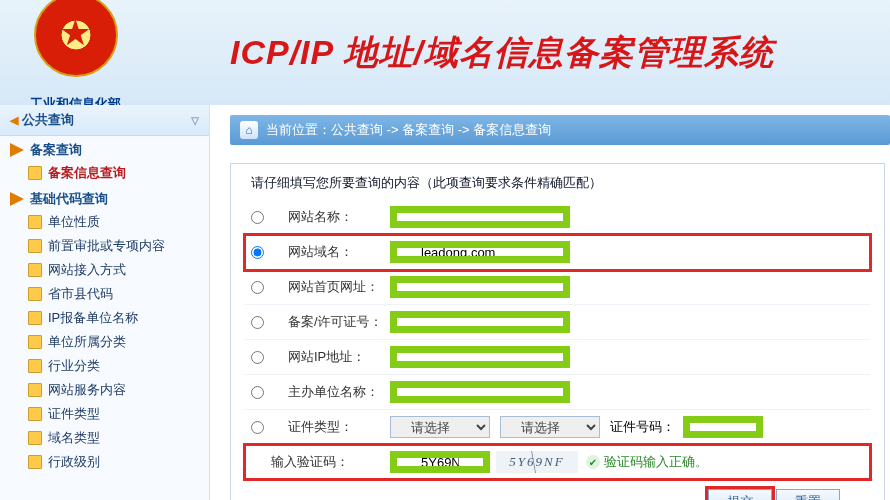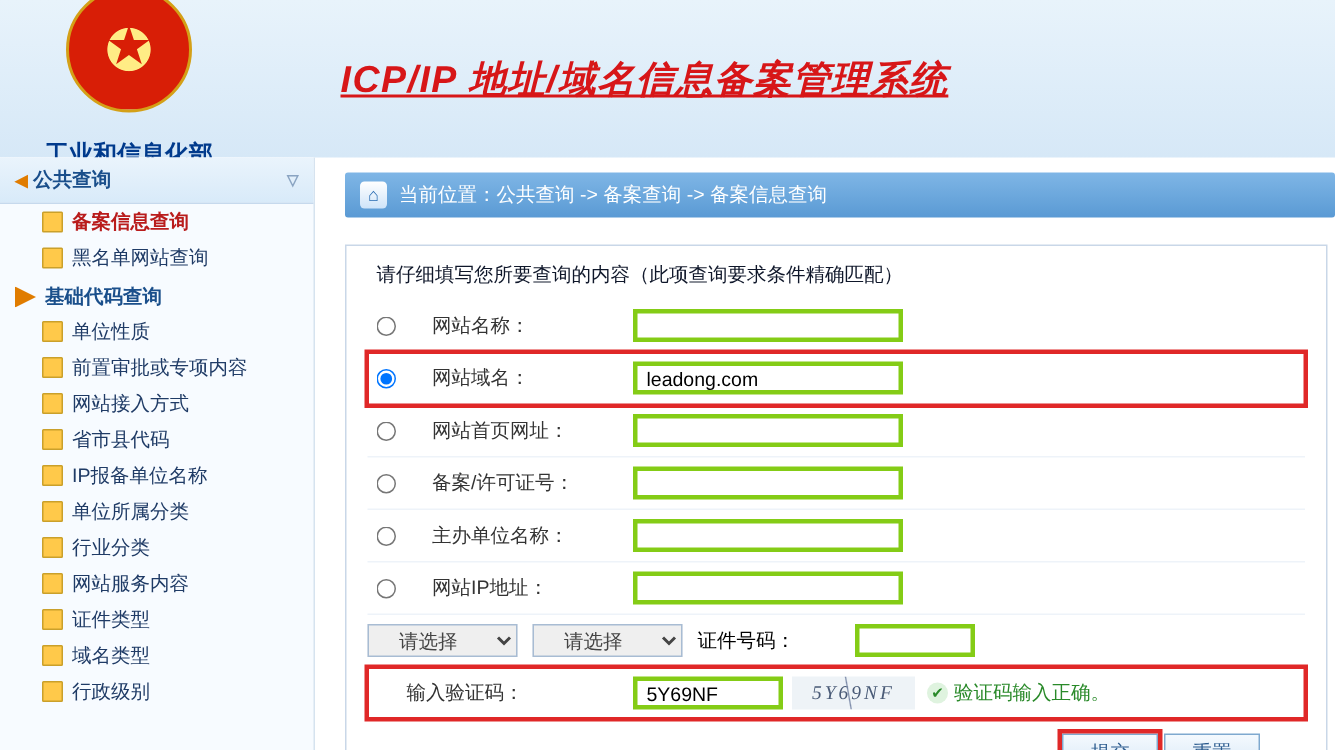--- a/index.html
+++ b/index.html
@@ -1,39 +1,39 @@
 <!DOCTYPE html>
 <html><head>
 <meta charset="utf-8">
 <style>
   * { box-sizing: border-box; margin: 0; padding: 0; }
   body { font-family: "Microsoft YaHei", SimSun, sans-serif; font-size: 13px; background: #fff; width: 890px; height: 500px; overflow: hidden; }
   .header { height: 105px; background: linear-gradient(#e8f3fb,#d6e8f7); display: flex; align-items: center; padding-left: 30px; }
   .emblem { width: 84px; height: 84px; border-radius: 50%; background: radial-gradient(circle,#ffec85 25%,#d81e06 26%); border: 2px solid #d4a017; position: relative; }
   .emblem::after { content:"★"; position:absolute; top:50%; left:50%; transform:translate(-50%,-55%); color:#d81e06; font-size:36px; }
-  .emblem-label { text-align:center; color:#003a8c; font-size:16px; font-weight:bold; margin-top:18px; }
+  .emblem-label { text-align:center; color:#003a8c; font-size:13px; font-weight:bold; margin-top:18px; }
   .h-left { display:flex; flex-direction:column; align-items:center; }
-  .h-title { color:#d71618; font-weight:bold; font-size:25px; font-style:italic; margin-left:85px; letter-spacing:1px;text-decoration:underline; }
+  .h-title { color:#d71618; font-weight:bold; font-size:34px; font-style:italic; margin-left:109px; letter-spacing:1px; }
   .page { display:flex; height:calc(500px - 105px); }
   .sidebar { width:210px; background:#f7fbff; border-right:1px solid #d6e3ef; }
   .sb-top { background:linear-gradient(#eaf4fc,#d8eaf9); padding:6px 10px; font-weight:bold; color:#1a4f8b; display:flex; align-items:center; justify-content:space-between; border-bottom:1px solid #c6d9ed; }
   .sb-top .arrow { color:#e07c00; font-size:11px; }
   .sb-group { padding:5px 10px 2px; font-weight:bold; color:#1a4f8b; display:flex; align-items:center; gap:6px; }
   .sb-group::before { content:""; display:inline-block; width:14px; height:14px; background:#e07c00; clip-path: polygon(0 0,100% 50%,0 100%); }
   .sb-item { padding:3px 0 3px 28px; color:#1f3b66; display:flex; align-items:center; gap:6px; cursor:pointer; }
   .sb-item::before { content:""; width:12px; height:12px; background:#ffc94a; border:1px solid #caa02a; border-radius:1px; display:inline-block; }
   .sb-item.active { color:#b91c1c; font-weight:bold; }
   .main { flex:1; padding:10px 0 0 20px; }
   .breadcrumb { height:30px; background:linear-gradient(#7fb6e6,#5a9ad4); color:#fff; display:flex; align-items:center; padding:0 10px; gap:8px; font-size:13px; border-radius:2px; }
   .bc-home { width:18px; height:18px; background:linear-gradient(#fff,#cfe4f9); border-radius:3px; display:flex; align-items:center; justify-content:center; color:#2a6db3; font-size:12px; }
   .form-wrap { border:1px solid #c9d7e8; margin-top:18px; padding:10px 14px 16px; width:655px; }
   .form-hint { color:#0f172a; font-size:13px; margin:0 0 8px 6px; }
   .form-row { display:flex; align-items:center; padding:6px 0; border-bottom:1px solid #eef3f9; position:relative; }
   .form-row label { width:145px; display:flex; align-items:center; gap:24px; color:#333; padding-left:6px; }
-  .form-row input[type=text] { height:22px; border:3px solid #84cc16; padding:0 6px; font-size:13px;margin-left:32px; }
+  .form-row input[type=text] { height:22px; border:7px solid #84cc16; padding:0 24px; font-size:13px; }
   .form-row select { height:22px; border:1px solid #a8bcd3; font-size:13px; min-width:100px; color:#444;padding-left:16px; }
   .hl-red { outline:3px solid #e02828; outline-offset:-1px; }
   .captcha-img { display:inline-block; width:82px; height:22px; background:#eef3f7; font-family:serif; font-style:italic; letter-spacing:2px; text-align:center; line-height:22px; color:#4a5b77; position:relative; overflow:hidden; }
   .captcha-img::after { content:""; position:absolute; inset:0; background:linear-gradient(80deg,transparent 45%,#7b8aa8 46%,transparent 47%); }
   .ok-msg { color:#2a8a2a; display:flex; align-items:center; gap:4px; margin-left:8px; }
   .ok-msg::before { content:"✔"; color:#2a8a2a; background:#dff3df; border-radius:50%; width:14px; height:14px; display:inline-flex; align-items:center; justify-content:center; font-size:10px; }
   .btn-row { text-align:right; padding:10px 30px 0 0; }
   .btn { display:inline-block; padding:3px 18px; border:1px solid #7fa9cf; background:linear-gradient(#f4f9fe,#d7e7f6); color:#2b5b8e; cursor:pointer; font-size:13px; }
   .btn.submit { outline:3px solid #e02828; outline-offset:0; }
   .cert-extra { display:flex; align-items:center; gap:8px; margin-left:10px; }
@@ -50,22 +50,22 @@
   <div class="h-title">ICP/IP 地址/域名信息备案管理系统</div>
 </div>
 
 <div class="page">
   <div class="sidebar">
     <div class="sb-top">
       <span><span class="arrow">◀</span> <span>公共查询</span></span>
       <span class="chev">▽</span>
     </div>
     <div id="sidebar-body">
+        <div class="sb-group">备案查询</div>
         <div class="sb-item active">备案信息查询</div>
-        <div class="sb-item">黑名单网站查询</div>
         <div class="sb-group">基础代码查询</div>
         <div class="sb-item">单位性质</div>
         <div class="sb-item">前置审批或专项内容</div>
         <div class="sb-item">网站接入方式</div>
         <div class="sb-item">省市县代码</div>
         <div class="sb-item">IP报备单位名称</div>
         <div class="sb-item">单位所属分类</div>
         <div class="sb-item">行业分类</div>
         <div class="sb-item">网站服务内容</div>
         <div class="sb-item">证件类型</div>
@@ -112,34 +112,38 @@
         <label>
             <input type="radio" name="q" style="">
             <span>备案/许可证号：</span>
           </label>
         <input type="text" style="width: 180px;" value="">
       </div>
 
       <div class="form-row">
         <label>
             <input type="radio" name="q" style="">
+            <span>网站IP地址：</span>
+          </label>
+        <input type="text" style="width: 180px;" value="">
+      </div>
+
+      <div class="form-row">
+        <label>
+            <input type="radio" name="q" style="">
             <span>主办单位名称：</span>
           </label>
         <input type="text" style="width: 180px;" value="">
       </div>
 
       <div class="form-row">
         <label>
             <input type="radio" name="q" style="">
-            <span>网站IP地址：</span>
+            <span>证件类型：</span>
           </label>
-        <input type="text" style="width: 180px;" value="">
-      </div>
-
-      <div class="form-row">
         <select><option>请选择</option></select>
         <select style="margin-left:10px"><option>请选择</option></select>
         <span class="cert-extra">
           <span>证件号码：</span>
           <input type="text" style="width: 80px;" value="">
         </span>
       </div>
 
       <div class="form-row hl-red" style="border-bottom:none">
         <label style="padding-left:26px">

